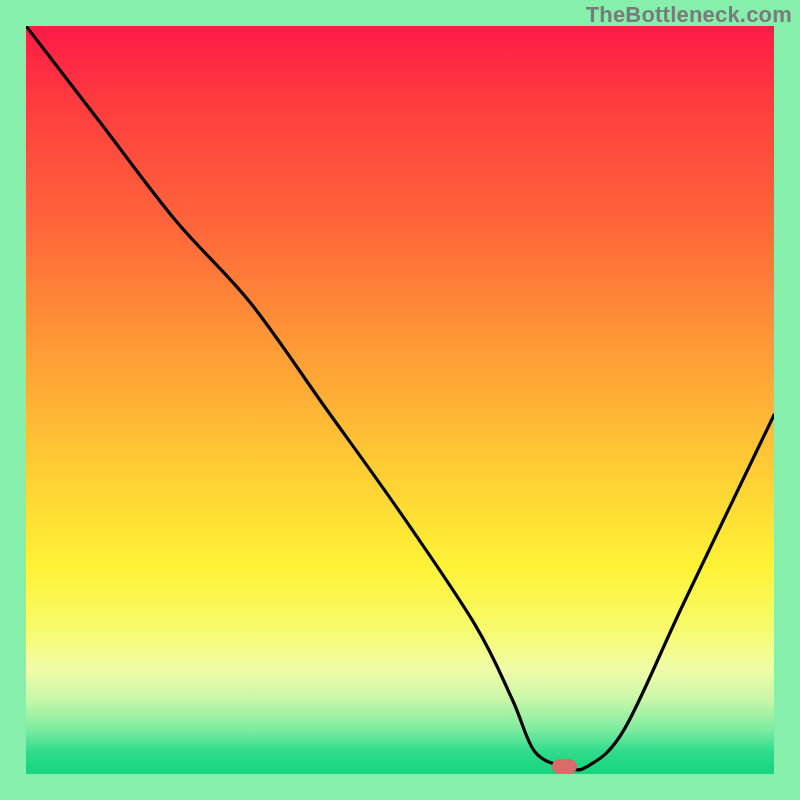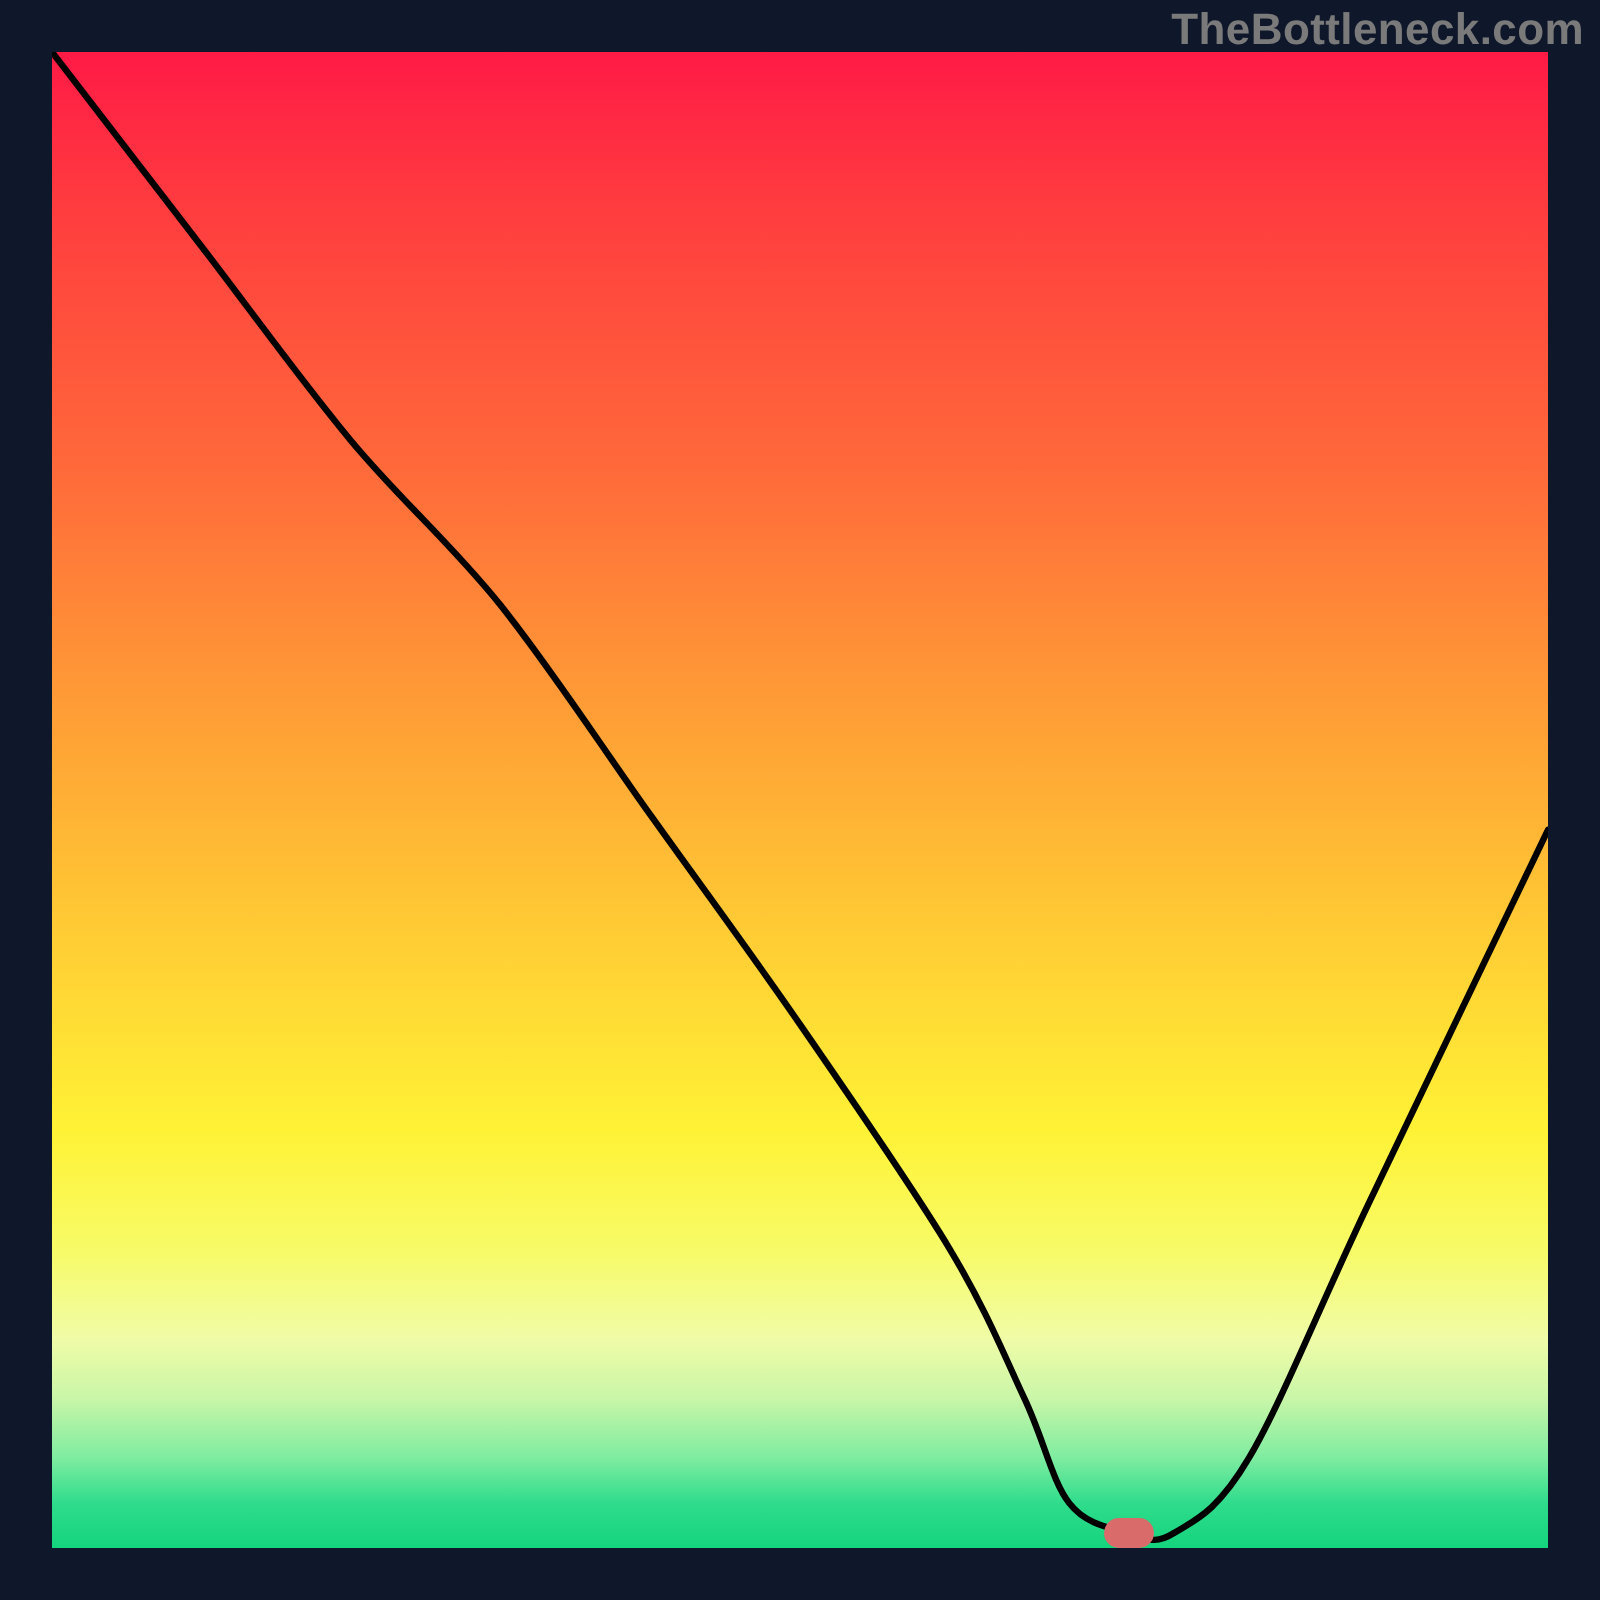--- a/index.html
+++ b/index.html
@@ -9,21 +9,21 @@
     height: 800px;
     background: #000;
     overflow: hidden;
   }
   .frame {
     position: absolute;
     left: 0;
     top: 0;
     width: 800px;
     height: 800px;
-    background: #0f172a;
+    background: #86efac;
   }
   .plot {
     position: absolute;
     left: 26px;
     top: 26px;
     width: 748px;
     height: 748px;
     background: linear-gradient(to bottom,
       #ff1a46 0%,
       #ff3b3f 10%,

